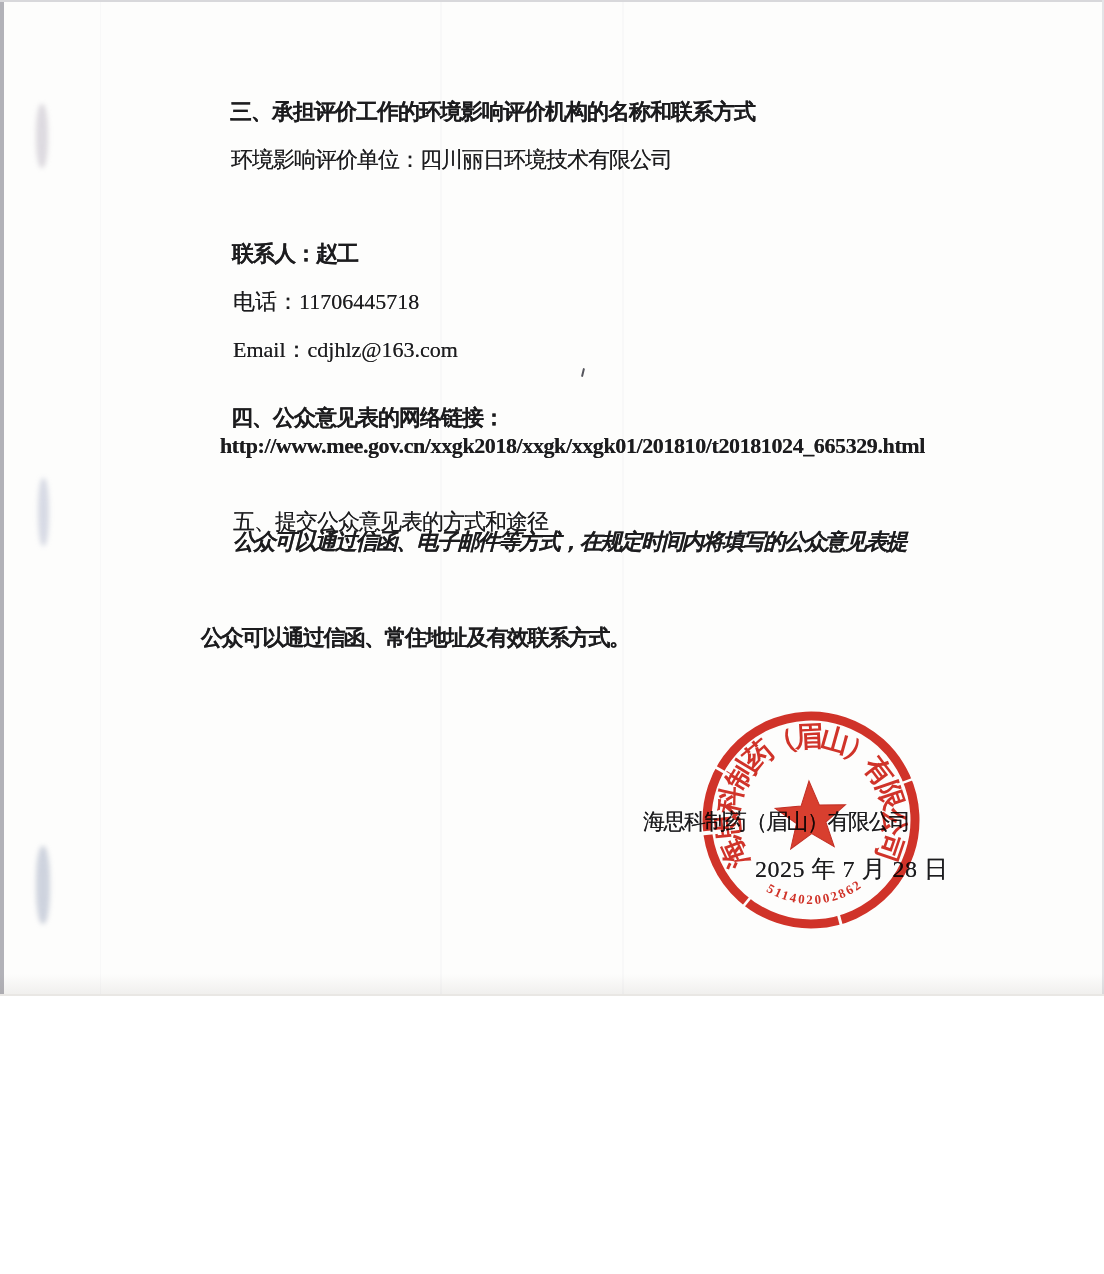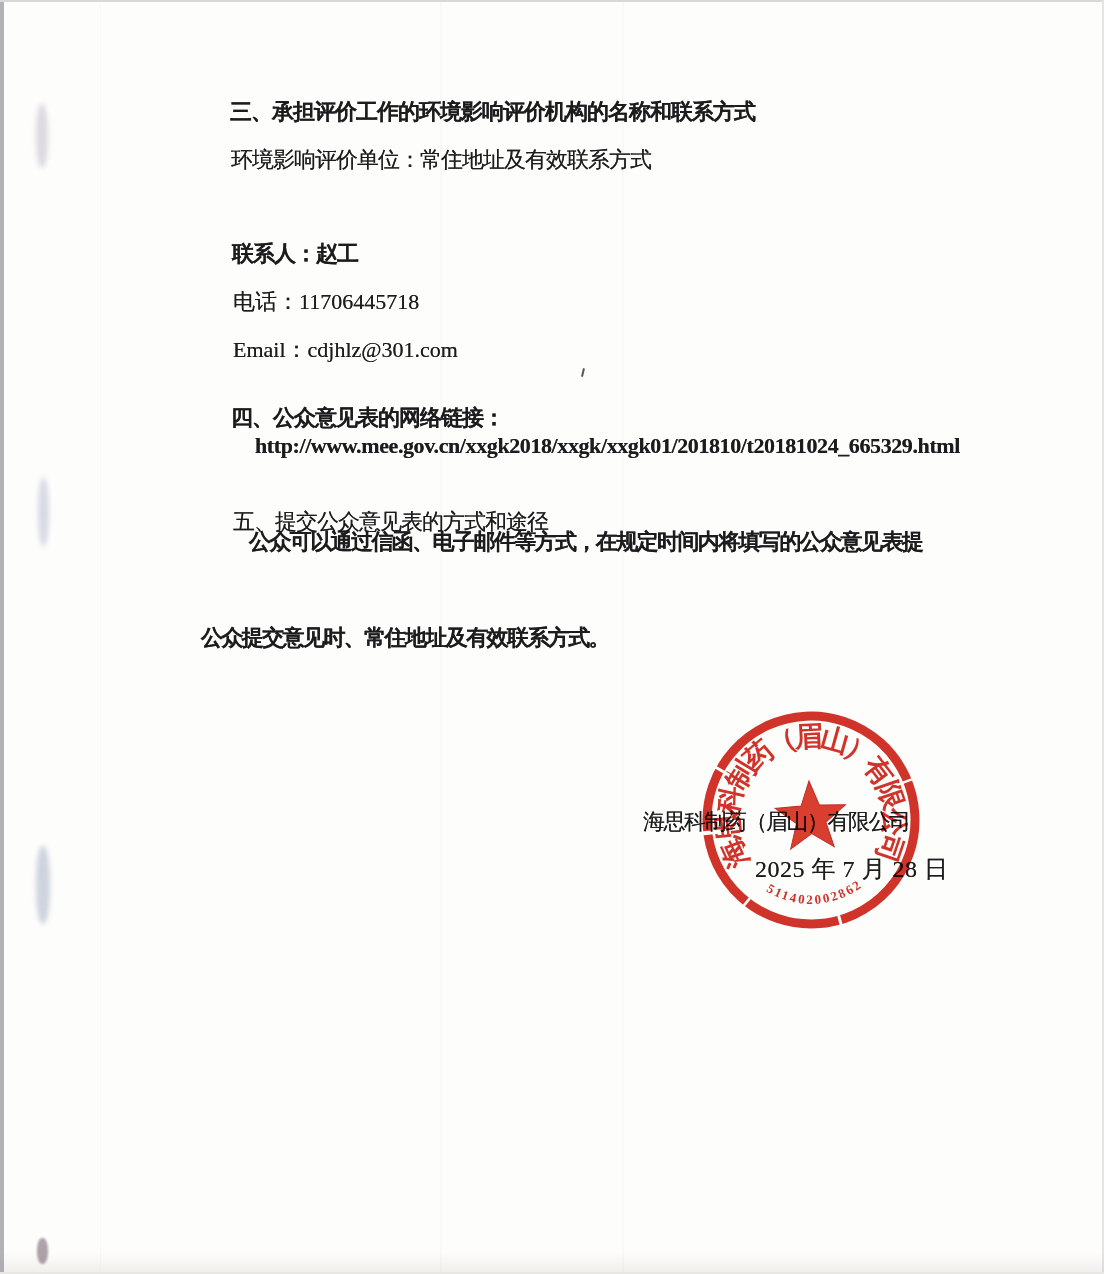--- a/index.html
+++ b/index.html
@@ -1,18 +1,18 @@
 <!DOCTYPE html>
 <html><head>
 <meta charset="utf-8">
 <style>
   html,body{margin:0;padding:0;background:#ffffff;}
   .page{
     position:relative;
-    width:1104px;height:1274px;
+    width:1104px;height:996px;
     background:#fefefdf;
     background-color:#fdfdfc;
     overflow:hidden;
     font-family:"Liberation Serif","DejaVu Serif",serif;
     color:#1c1c1e;
   }
   
   .edge-left{position:absolute;left:0;top:0;width:4px;height:100%;background:#b2b2b8;}
   .edge-top{position:absolute;left:0;top:0;width:100%;height:2px;background:#d8d8db;}
   .edge-right{position:absolute;right:0;top:0;width:2px;height:100%;background:#e4e4e7;}
@@ -39,23 +39,23 @@
     text-shadow:0 0 0.6px rgba(25,25,28,0.75);
   }
   .b{font-weight:bold;}
   .l1{left:230px;top:99px;}
   .l2{left:231px;top:147px;}
   .l3{left:231px;top:194px;}
   .l4{left:232px;top:241px;}
   .l5{left:233px;top:289px;letter-spacing:0;}
   .l6{left:233px;top:337px;letter-spacing:0;}
   .l7{left:231px;top:385px;margin-top:20px;}
-  .l8{left:220px;top:433px;letter-spacing:-0.4px;font-size:22px;margin-left:35px;}
+  .l8{left:220px;top:433px;letter-spacing:-0.4px;font-size:22px;}
   .l9{left:233px;top:501px;margin-top:8px;}
-  .l10{left:249px;top:529px;letter-spacing:-1.6px;}
+  .l10{left:233px;top:529px;letter-spacing:-1.6px;font-style:italic;}
   .l11{left:198px;top:577px;letter-spacing:-1.6px;}
   .l12{left:201px;top:625px;letter-spacing:-1.6px;}
   
   .sig-company{left:643px;top:809px;letter-spacing:-1.5px;font-size:22px;}
   .sig-date{left:755px;top:856px;font-size:24px;letter-spacing:0.5px;}
   
   .seal{
     position:absolute;left:693px;top:702px;width:236px;height:236px;
     mix-blend-mode:multiply;opacity:0.93;
     transform:rotate(-3deg);
@@ -70,29 +70,29 @@
   <div class="streak s1"></div>
   <div class="streak s2"></div>
   <div class="streak s3"></div>
   <div class="smudge sm1"></div>
   <div class="smudge sm2"></div>
   <div class="smudge sm3"></div>
   <div class="smudge sm4"></div>
   <div class="speck"></div>
 
   <div class="line b l1">三、承担评价工作的环境影响评价机构的名称和联系方式</div>
-  <div class="line l2">环境影响评价单位：常住地址及有效联系方式</div>
+  <div class="line l2">环境影响评价单位：四川丽日环境技术有限公司</div>
   <div class="line b l4">联系人：赵工</div>
   <div class="line l5">电话：11706445718</div>
-  <div class="line l6">Email：cdjhlz@301.com</div>
+  <div class="line l6">Email：cdjhlz@163.com</div>
   <div class="line b l7">四、公众意见表的网络链接：</div>
   <div class="line b l8">http://www.mee.gov.cn/xxgk2018/xxgk/xxgk01/201810/t20181024_665329.html</div>
   <div class="line l9">五、提交公众意见表的方式和途径</div>
   <div class="line b l10">公众可以通过信函、电子邮件等方式，在规定时间内将填写的公众意见表提</div>
-  <div class="line b l12">公众提交意见时、常住地址及有效联系方式。</div>
+  <div class="line b l12">公众可以通过信函、常住地址及有效联系方式。</div>
 
   <div class="line sig-company">海思科制药（眉山）有限公司</div>
   <div class="line sig-date">2025 年 7 月 28 日</div>
 
   <svg class="seal" viewBox="0 0 236 236">
     <defs>
       <path id="sealArcCompany" d="M 53.9 155 A 74 74 0 1 1 182.1 155" fill="none"></path>
       <path id="sealArcCode" d="M 64 182.3 A 84 84 0 0 0 172 182.3" fill="none"></path>
     </defs>
     <circle cx="118" cy="118" r="104" fill="none" stroke="#cf2318" stroke-width="9"></circle>

